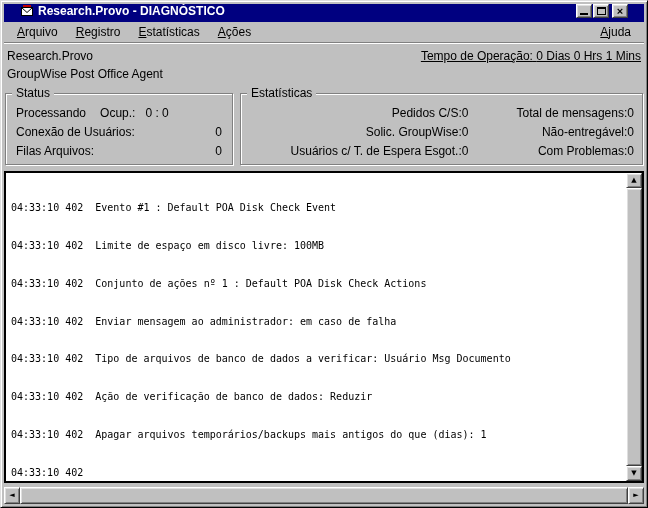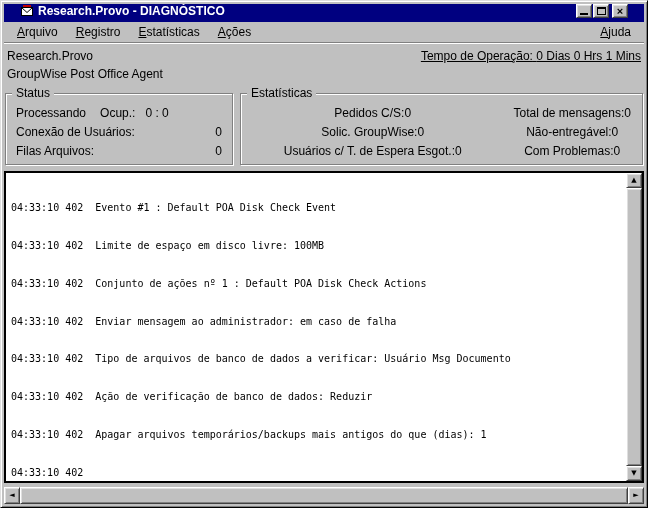--- a/index.html
+++ b/index.html
@@ -64,21 +64,21 @@
   }
   .status-box { flex: 0 0 228px; margin-right: 7px; flex-direction: column; justify-content: space-between; }
   .stats-box  { flex: 1 1 auto; }
   .sb-row { display: flex; align-items: center; height: 17px; padding: 0 2px; }
   .sb-row.kv { justify-content: space-between; }
   .ocup-label { margin-left: 14px; }
   .ocup-value { margin-left: 10px; }
   .stats-col { display: flex; flex-direction: column; justify-content: space-between; }
   .stats-col.left  { flex: 0 0 57%; margin-right: 14px; }
   .stats-col.right { flex: 1 1 auto; }
-  .st-row { display: flex; justify-content: center; align-items: center; height: 17px; margin-left: 28px; }
+  .st-row { display: flex; justify-content: flex-end; align-items: center; height: 17px; margin-left: 28px; }
   .st-val { text-align: right; }
   
   .logbox {
     flex: 1 1 auto; margin: 6px 1px 0 1px; position: relative;
     background: #fff; border: 2px solid #000; overflow: hidden;
   }
   .log-lines {
     position: absolute; left: 5px; top: 4px; right: 20px; bottom: 2px;
     font-family: "DejaVu Sans Mono", monospace;
     font-size: 10px; line-height: 12.6px; color: #000;

